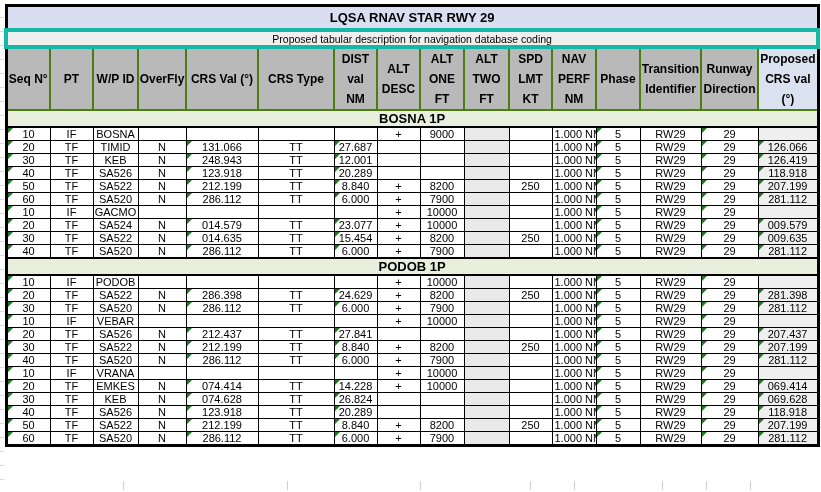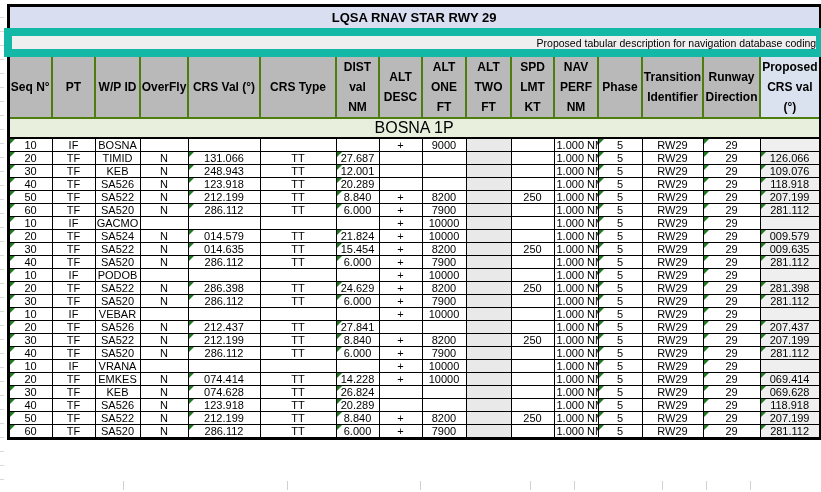--- a/index.html
+++ b/index.html
@@ -4,25 +4,25 @@
 <style>
   html,body{margin:0;padding:0;background:#ffffff;font-family:"Liberation Sans",sans-serif;}
   .sheet{position:relative;width:821px;height:492px;padding:4px 0 0 4px;box-sizing:border-box;overflow:hidden;}
   
   .left-gridlines{position:absolute;left:0;top:4px;width:4px;height:478px;
     background:repeating-linear-gradient(to bottom,transparent 0 13px,#d9d9d9 13px 14px);}
   table{border-collapse:collapse;table-layout:fixed;width:812px;border:3px solid #000;}
   td,th{border:1px solid #000;font-size:11px;color:#000;text-align:center;padding:0;
     overflow:hidden;white-space:nowrap;vertical-align:middle;}
   .title-cell{background:var(--title-bg);font-weight:bold;font-size:13px;height:21px;border:3px solid #000;}
-  .subtitle-cell{background:var(--subtitle-bg);font-size:10.5px;height:13px;border:8px solid #14b8a6;text-align:right;}
+  .subtitle-cell{background:var(--subtitle-bg);font-size:10.5px;height:13px;border:4px solid #14b8a6;}
   thead th{background:var(--header-bg);font-weight:bold;font-size:12px;line-height:20px;height:54px;
     border:2px solid #4d7c0f;white-space:pre-line;}
   thead th.c-mag{background:var(--header-mag-bg);}
-  .section-row td{background:var(--section-bg);font-weight:normal;font-size:16px;height:12px;
+  .section-row td{background:var(--section-bg);font-weight:bold;font-size:13px;height:12px;
     border-top:2px solid #000;border-bottom:2px solid #000;border-left:3px solid #000;border-right:3px solid #000;}
   .data-row td{height:12px;position:relative;background:#fff;}
   .data-row td.c-alt_two{background:var(--alt-two-bg);}
   .data-row td.c-mag{background:var(--mag-bg);}
   .data-row td.c-nav_perf{text-align:left;padding-left:2px;}
   .flag{position:absolute;top:0;left:0;width:0;height:0;
     border-top:5px solid var(--flag-green);border-right:5px solid transparent;}
   
   .stub{position:absolute;width:1px;height:9px;background:#d0d0d0;}
 </style>
@@ -141,21 +141,21 @@
           <td class="c-crs_type"><span>TT</span></td>
           <td class="c-dist"><span class="flag"></span><span>12.001</span></td>
           <td class="c-alt_desc"><span></span></td>
           <td class="c-alt_one"><span></span></td>
           <td class="c-alt_two"><span></span></td>
           <td class="c-spd"><span></span></td>
           <td class="c-nav_perf"><span>1.000 NM</span></td>
           <td class="c-phase"><span class="flag"></span><span>5</span></td>
           <td class="c-transition"><span>RW29</span></td>
           <td class="c-rwy"><span class="flag"></span><span>29</span></td>
-          <td class="c-mag"><span class="flag"></span><span>109.076</span></td>
+          <td class="c-mag"><span class="flag"></span><span>126.419</span></td>
         </tr>
         <tr class="data-row">
           <td class="c-seq"><span class="flag"></span><span>40</span></td>
           <td class="c-pt"><span>TF</span></td>
           <td class="c-wp"><span>SA526</span></td>
           <td class="c-overfly"><span>N</span></td>
           <td class="c-crs_val"><span class="flag"></span><span>123.918</span></td>
           <td class="c-crs_type"><span>TT</span></td>
           <td class="c-dist"><span class="flag"></span><span>20.289</span></td>
           <td class="c-alt_desc"><span></span></td>
@@ -222,21 +222,21 @@
           <td class="c-rwy"><span class="flag"></span><span>29</span></td>
           <td class="c-mag"><span></span></td>
         </tr>
         <tr class="data-row">
           <td class="c-seq"><span class="flag"></span><span>20</span></td>
           <td class="c-pt"><span>TF</span></td>
           <td class="c-wp"><span>SA524</span></td>
           <td class="c-overfly"><span>N</span></td>
           <td class="c-crs_val"><span class="flag"></span><span>014.579</span></td>
           <td class="c-crs_type"><span>TT</span></td>
-          <td class="c-dist"><span class="flag"></span><span>21.824</span></td>
+          <td class="c-dist"><span class="flag"></span><span>23.077</span></td>
           <td class="c-alt_desc"><span>+</span></td>
           <td class="c-alt_one"><span>10000</span></td>
           <td class="c-alt_two"><span></span></td>
           <td class="c-spd"><span></span></td>
           <td class="c-nav_perf"><span>1.000 NM</span></td>
           <td class="c-phase"><span class="flag"></span><span>5</span></td>
           <td class="c-transition"><span>RW29</span></td>
           <td class="c-rwy"><span class="flag"></span><span>29</span></td>
           <td class="c-mag"><span class="flag"></span><span>009.579</span></td>
         </tr>
@@ -268,20 +268,23 @@
           <td class="c-dist"><span class="flag"></span><span>6.000</span></td>
           <td class="c-alt_desc"><span>+</span></td>
           <td class="c-alt_one"><span>7900</span></td>
           <td class="c-alt_two"><span></span></td>
           <td class="c-spd"><span></span></td>
           <td class="c-nav_perf"><span>1.000 NM</span></td>
           <td class="c-phase"><span class="flag"></span><span>5</span></td>
           <td class="c-transition"><span>RW29</span></td>
           <td class="c-rwy"><span class="flag"></span><span>29</span></td>
           <td class="c-mag"><span class="flag"></span><span>281.112</span></td>
+        </tr>
+        <tr class="section-row">
+          <td colspan="16">PODOB 1P</td>
         </tr>
         <tr class="data-row">
           <td class="c-seq"><span class="flag"></span><span>10</span></td>
           <td class="c-pt"><span>IF</span></td>
           <td class="c-wp"><span>PODOB</span></td>
           <td class="c-overfly"><span></span></td>
           <td class="c-crs_val"><span></span></td>
           <td class="c-crs_type"><span></span></td>
           <td class="c-dist"><span></span></td>
           <td class="c-alt_desc"><span>+</span></td>

